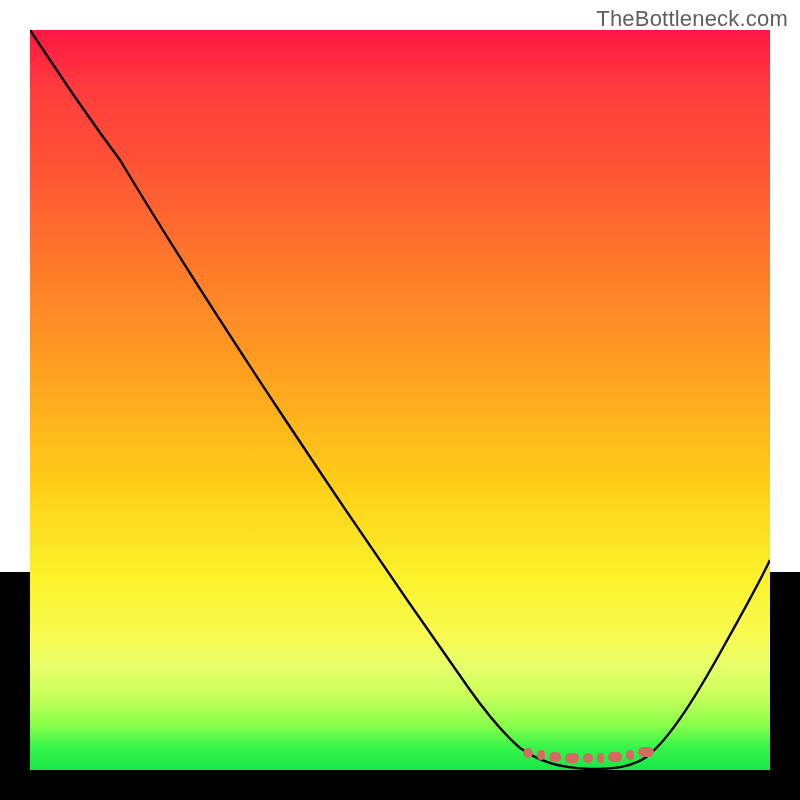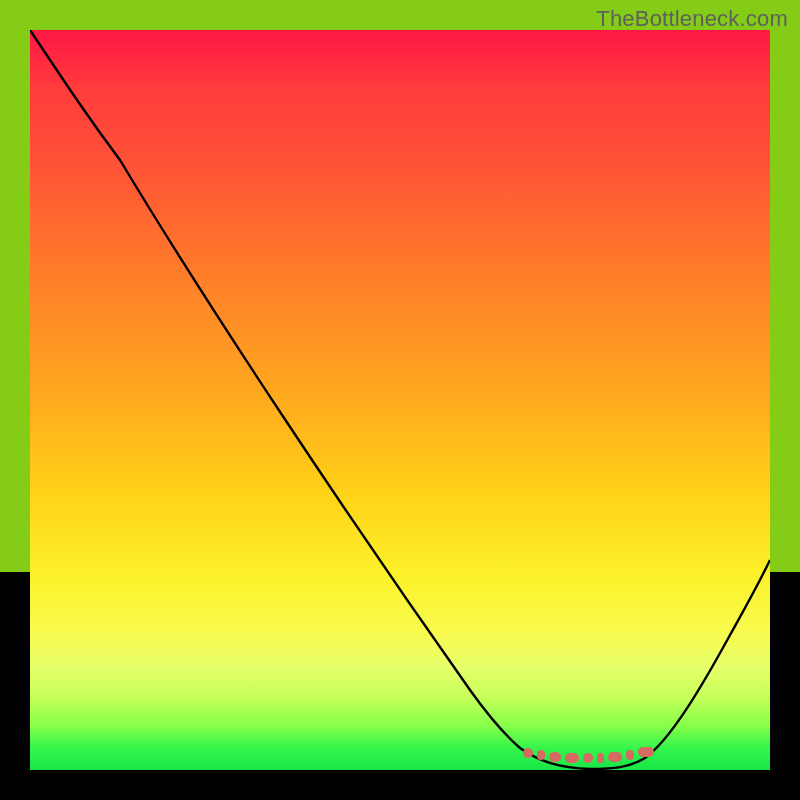--- a/index.html
+++ b/index.html
@@ -8,21 +8,21 @@
     width: 800px;
     height: 800px;
     background: #000000;
     overflow: hidden;
     font-family: Arial, Helvetica, sans-serif;
   }
   .container {
     position: relative;
     width: 800px;
     height: 572px;
-    background: #84cc16;
+    background: #ffffff;
   }
   .plot-area {
     position: absolute;
     left: 30px;
     top: 30px;
     width: 740px;
     height: 740px;
     
     background: linear-gradient(to bottom,
       #ff1744 0%,

